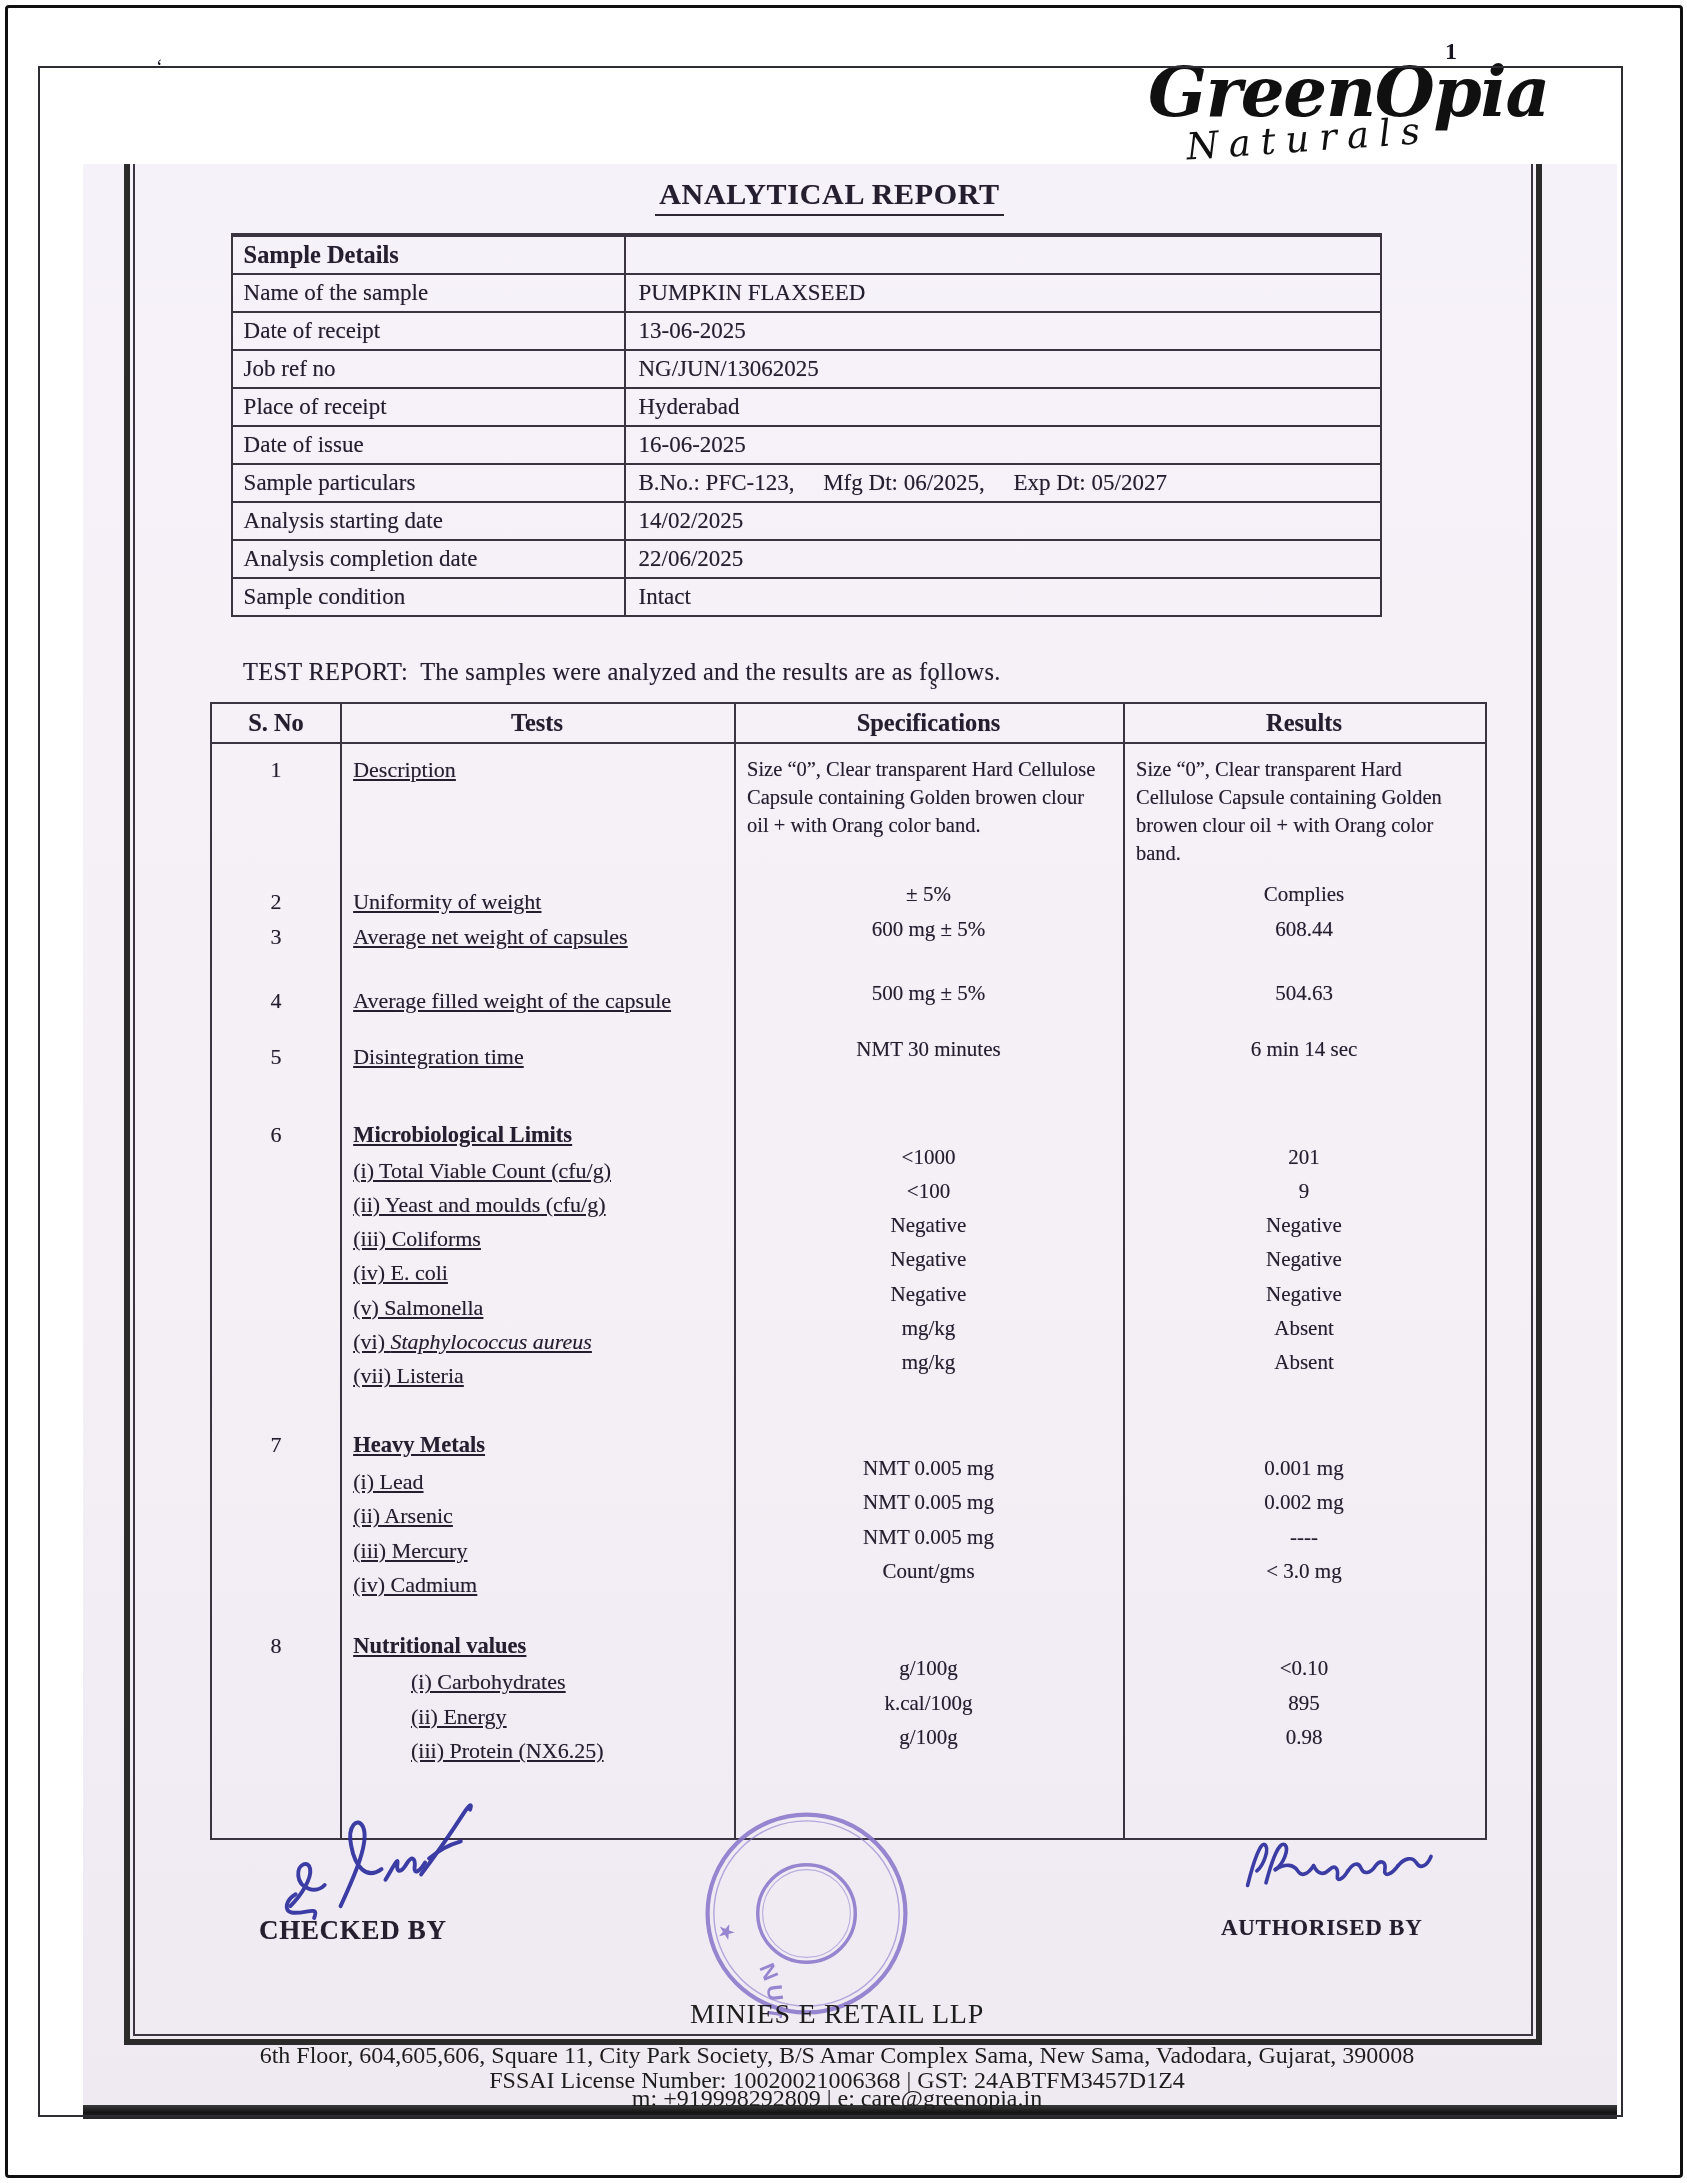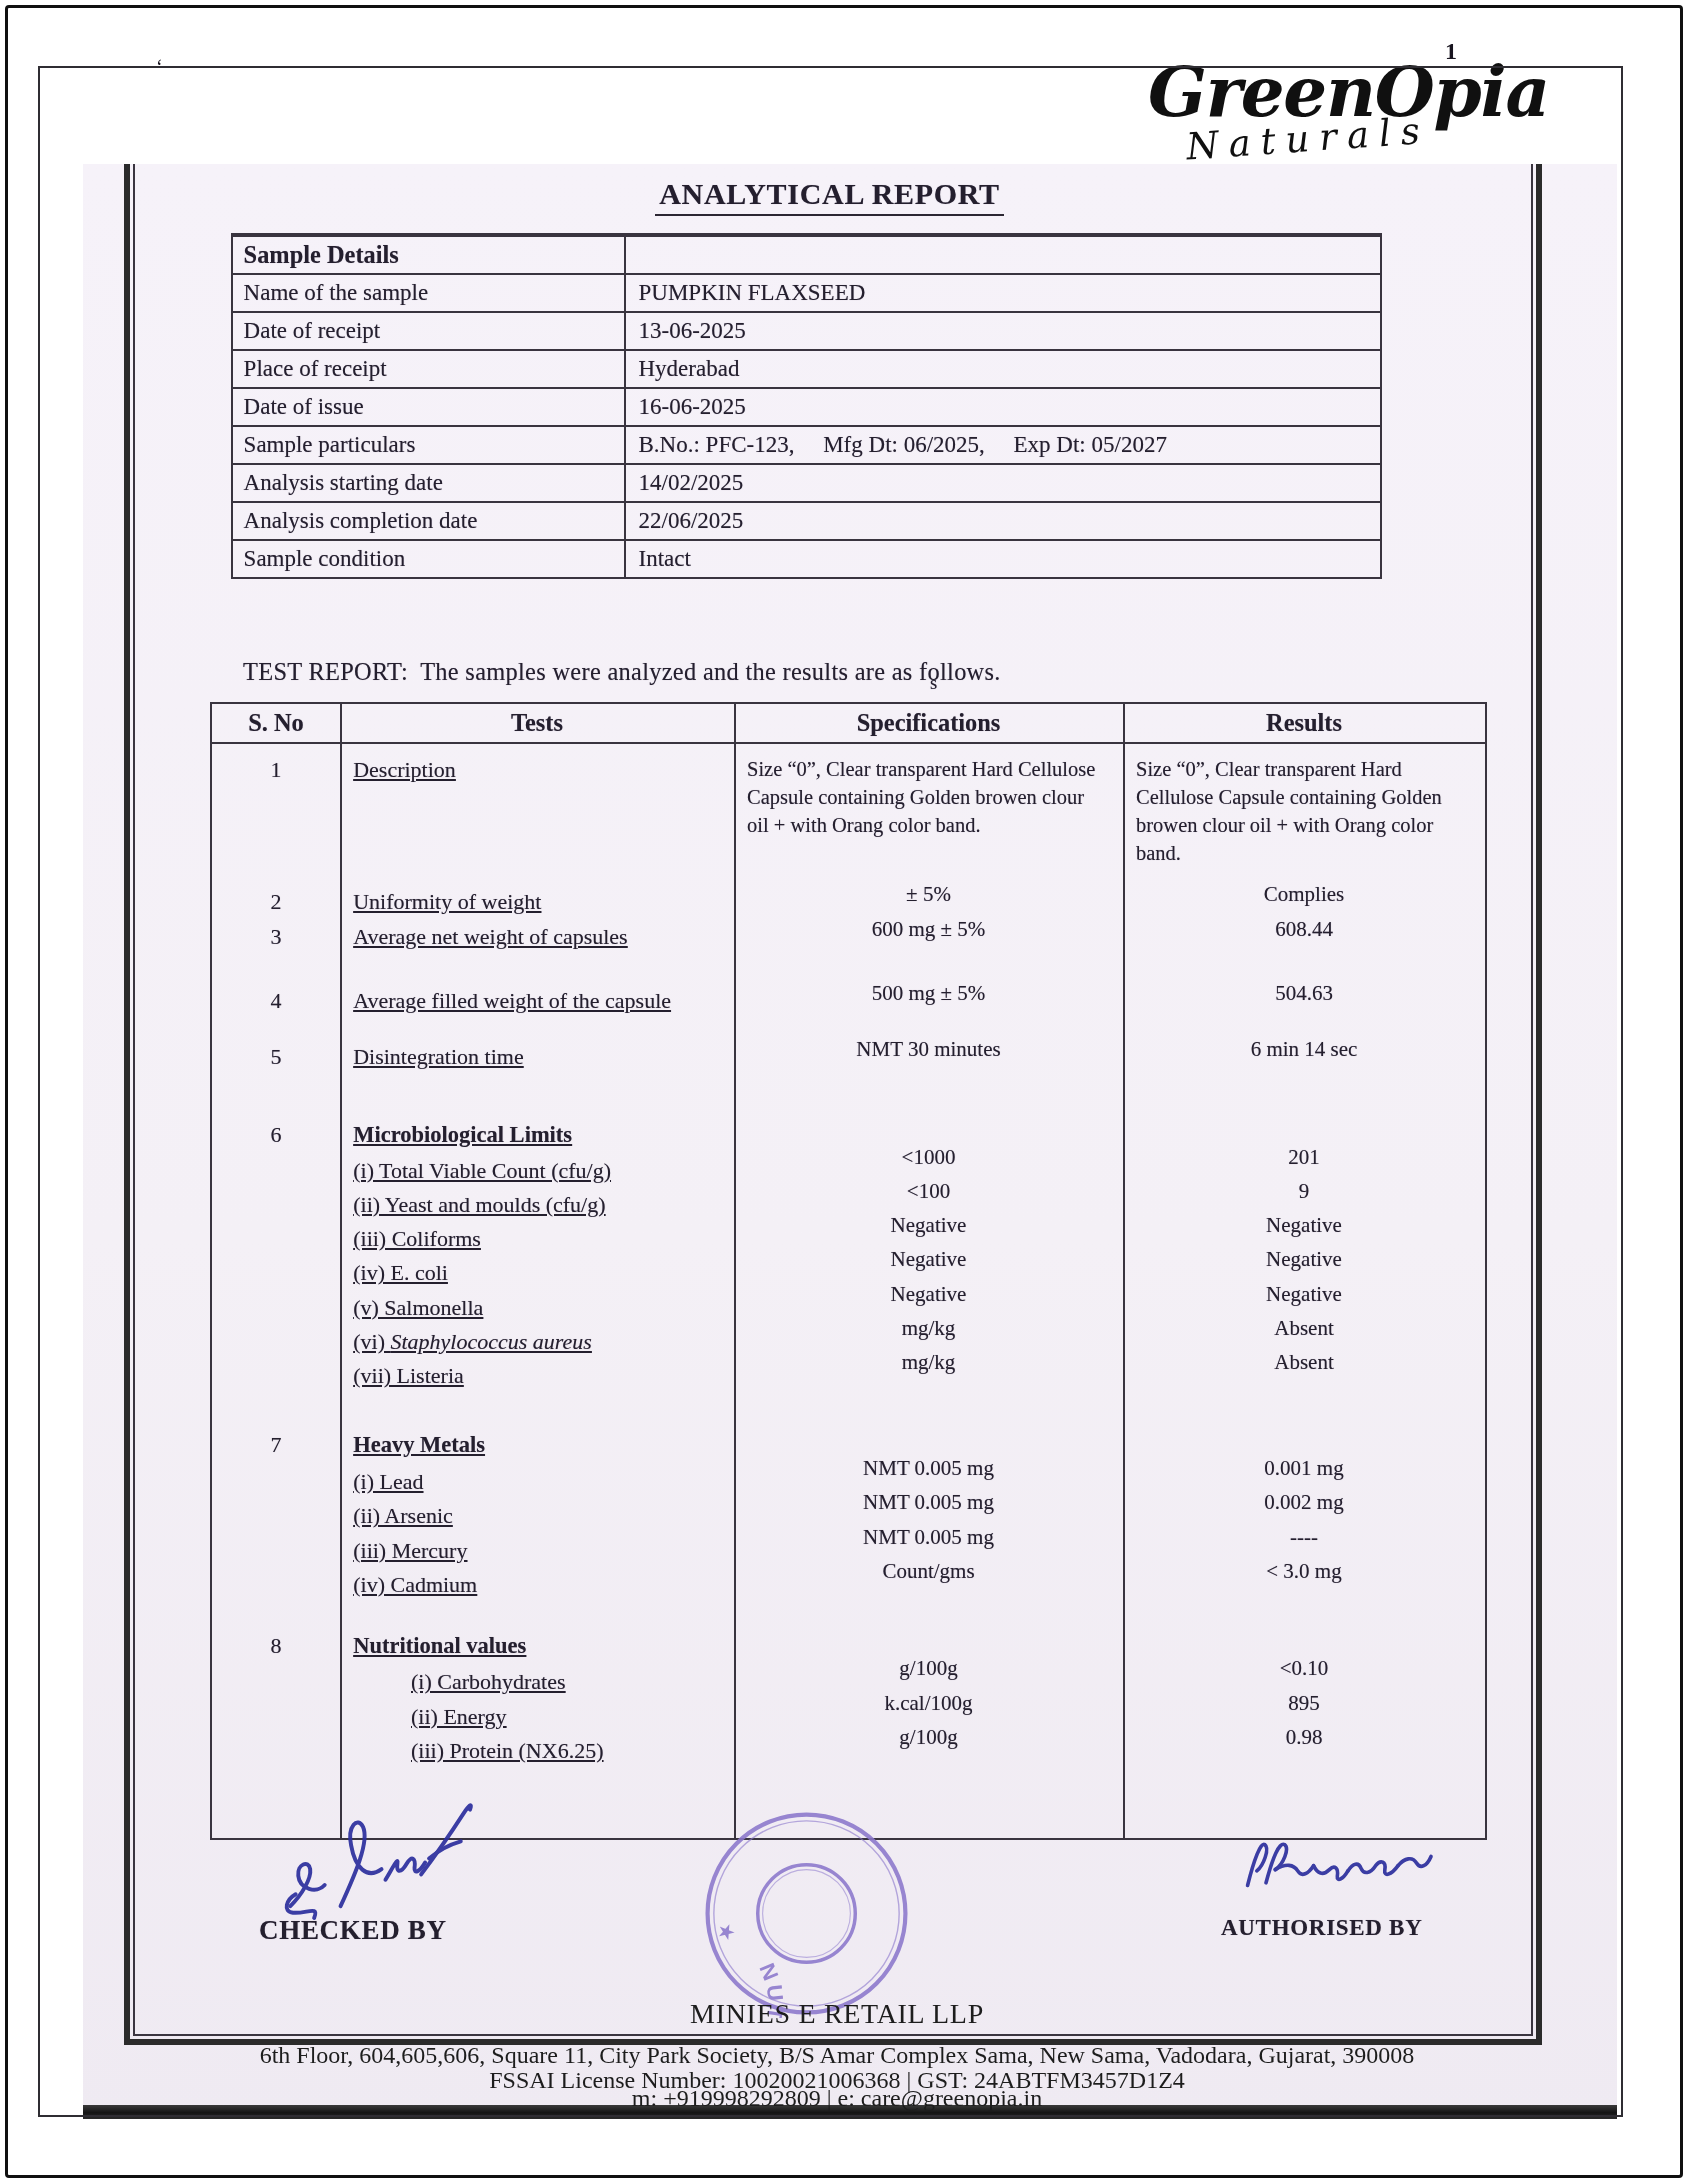--- a/index.html
+++ b/index.html
@@ -109,20 +109,24 @@
       <div class="s-label">Sample Details</div>
       <div class="s-value"></div>
     </div>
     <div class="s-row">
       <div class="s-label">Name of the sample</div>
       <div class="s-value">PUMPKIN FLAXSEED</div>
     </div>
     <div class="s-row">
       <div class="s-label">Date of receipt</div>
       <div class="s-value">13-06-2025</div>
+    </div>
+    <div class="s-row">
+      <div class="s-label">Job ref no</div>
+      <div class="s-value">NG/JUN/13062025</div>
     </div>
     <div class="s-row">
       <div class="s-label">Place of receipt</div>
       <div class="s-value">Hyderabad</div>
     </div>
     <div class="s-row">
       <div class="s-label">Date of issue</div>
       <div class="s-value">16-06-2025</div>
     </div>
     <div class="s-row">

